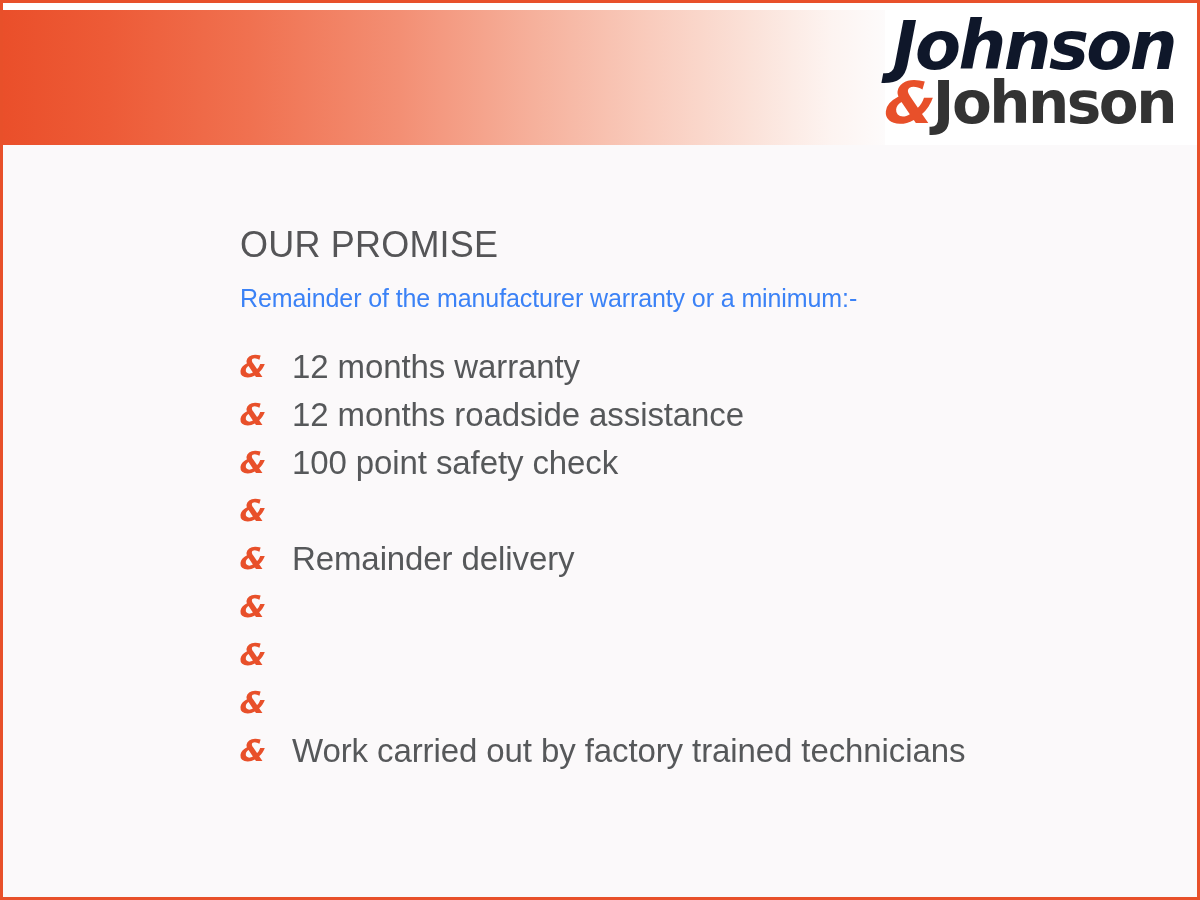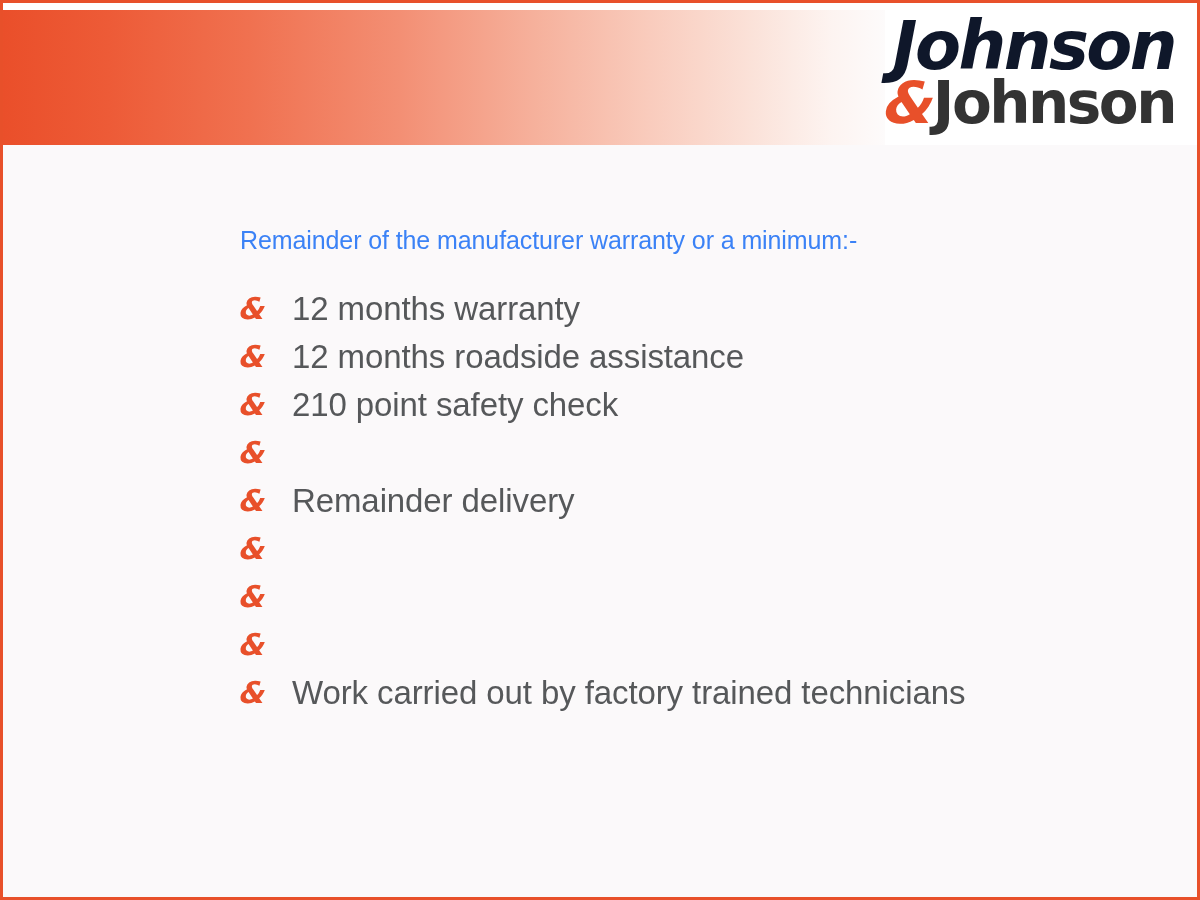--- a/index.html
+++ b/index.html
@@ -181,35 +181,36 @@
     <div id="gradient-band"></div>
 
     <div id="logo">
       <div class="logo-line" id="logo-johnson">Johnson</div>
       <div class="logo-line" id="logo-perrott"><span class="logo-amp">&amp;</span><span>Johnson</span></div>
     </div>
   </div>
 
   <div id="content">
 
+    <h1 id="page-title">OUR PROMISE</h1>
 
     <p id="promise-subtitle">Remainder of the manufacturer warranty or a minimum:-</p>
 
     <ul id="promise-list">
       <li class="promise-item">
         <span class="bullet-amp">&amp;</span>
         <span class="promise-text">12 months warranty</span>
       </li>
       <li class="promise-item">
         <span class="bullet-amp">&amp;</span>
         <span class="promise-text">12 months roadside assistance</span>
       </li>
       <li class="promise-item">
         <span class="bullet-amp">&amp;</span>
-        <span class="promise-text">210 point safety check</span>
+        <span class="promise-text">100 point safety check</span>
       </li>
       <li class="promise-item">
         <span class="bullet-amp">&amp;</span>
       </li>
       <li class="promise-item">
         <span class="bullet-amp">&amp;</span>
         <span class="promise-text">Remainder delivery</span>
       </li>
       <li class="promise-item">
         <span class="bullet-amp">&amp;</span>

